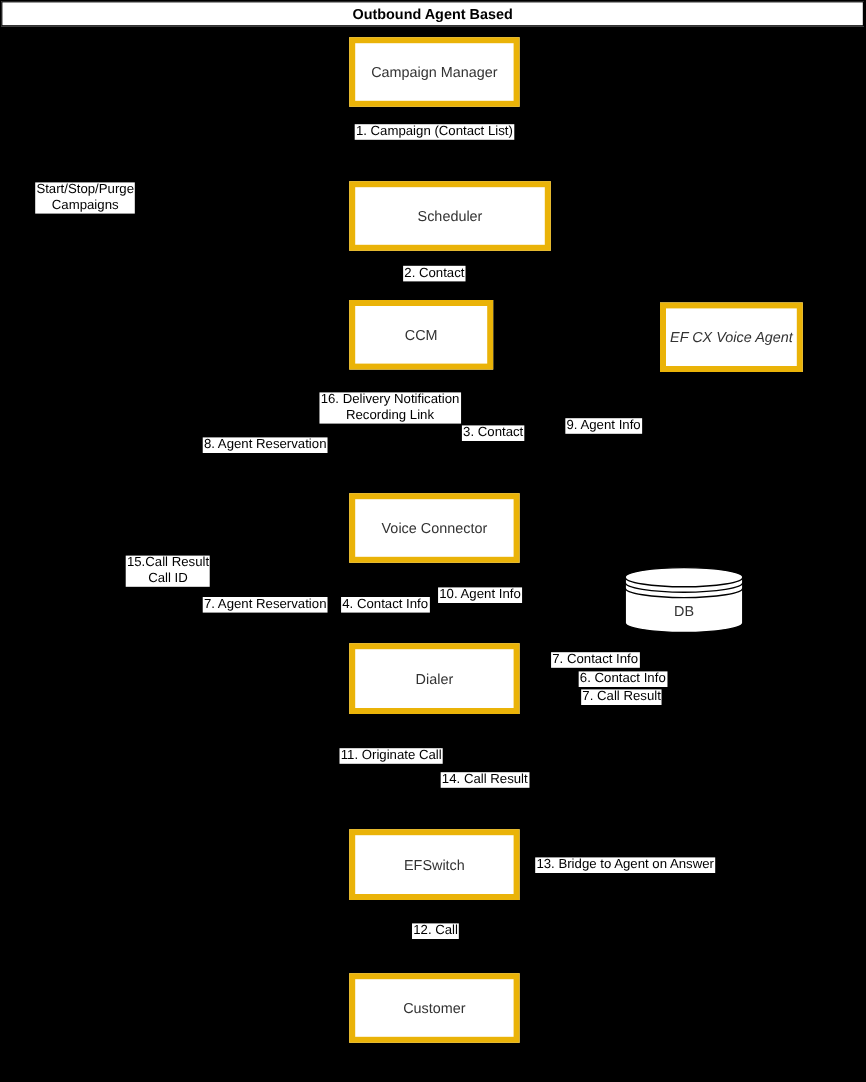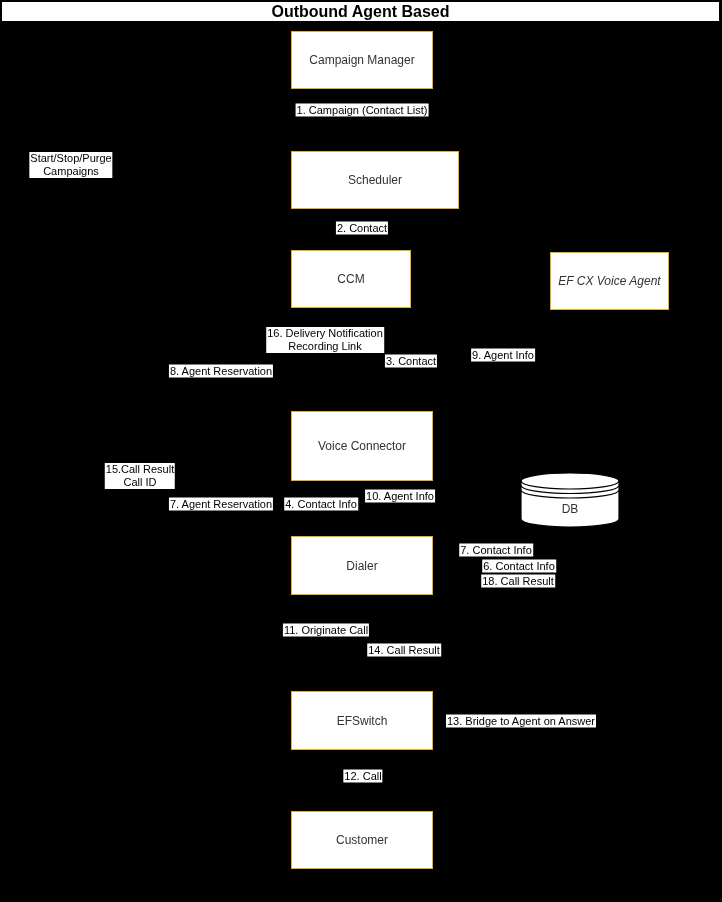--- a/index.html
+++ b/index.html
@@ -22,28 +22,28 @@
     width: 719px;
     height: 21px;
     background: #ffffff;
     border: 1px solid #000000;
     box-sizing: border-box;
     display: flex;
     align-items: center;
     justify-content: center;
   }
   .title-bar span {
-    font-size: 16px;
+    font-size: 12px;
     font-weight: bold;
     color: #000000;
   }
   .node {
     position: absolute;
     background: #ffffff;
-    border: 1px solid #eab308;
+    border: 5px solid #eab308;
     box-sizing: border-box;
     display: flex;
     align-items: center;
     justify-content: center;
     text-align: center;
   }
   .node span {
     font-size: 12px;
     color: #333333;
     line-height: 14px;
@@ -90,21 +90,21 @@
     </div>
     <div class="node" style="left: 291px; top: 151px; width: 168px; height: 58px;">
       <span>Scheduler</span>
     </div>
     <div class="node" style="left: 291px; top: 250px; width: 120px; height: 58px;">
       <span>CCM</span>
     </div>
     <div class="node" style="left: 550px; top: 252px; width: 119px; height: 58px; font-style: italic;">
       <span>EF CX Voice Agent</span>
     </div>
-    <div class="node" style="left: 291px; top: 411px; width: 142px; height: 70px;">
+    <div class="node" style="left: 291px; top: 411px; width: 142px; height: 58px;">
       <span>Voice Connector</span>
     </div>
     <div class="node" style="left: 291px; top: 536px; width: 142px; height: 59px;">
       <span>Dialer</span>
     </div>
     <div class="node" style="left: 291px; top: 691px; width: 142px; height: 59px;">
       <span>EFSwitch</span>
     </div>
     <div class="node" style="left: 291px; top: 811px; width: 142px; height: 58px;">
       <span>Customer</span>
@@ -118,18 +118,18 @@
     <div class="edge-label" style="left: 411px; top: 361px;">3. Contact</div>
     <div class="edge-label" style="left: 503px; top: 355px;">9. Agent Info</div>
     <div class="edge-label" style="left: 221px; top: 371px;">8. Agent Reservation</div>
     <div class="edge-label" style="left: 140px; top: 476px;">15.Call Result
 Call ID</div>
     <div class="edge-label" style="left: 221px; top: 504px;">7. Agent Reservation</div>
     <div class="edge-label" style="left: 321px; top: 504px;">4. Contact Info</div>
     <div class="edge-label" style="left: 400px; top: 496px;">10. Agent Info</div>
     <div class="edge-label" style="left: 496px; top: 550px;">7. Contact Info</div>
     <div class="edge-label" style="left: 519px; top: 566px;">6. Contact Info</div>
-    <div class="edge-label" style="left: 518px; top: 581px;">18. Call Result</div>
+    <div class="edge-label" style="left: 518px; top: 581px;">7. Call Result</div>
     <div class="edge-label" style="left: 326px; top: 630px;">11. Originate Call</div>
     <div class="edge-label" style="left: 404px; top: 650px;">14. Call Result</div>
     <div class="edge-label" style="left: 521px; top: 721px;">13. Bridge to Agent on Answer</div>
     <div class="edge-label" style="left: 363px; top: 776px;">12. Call</div>
   </div>
 
 </body></html>

